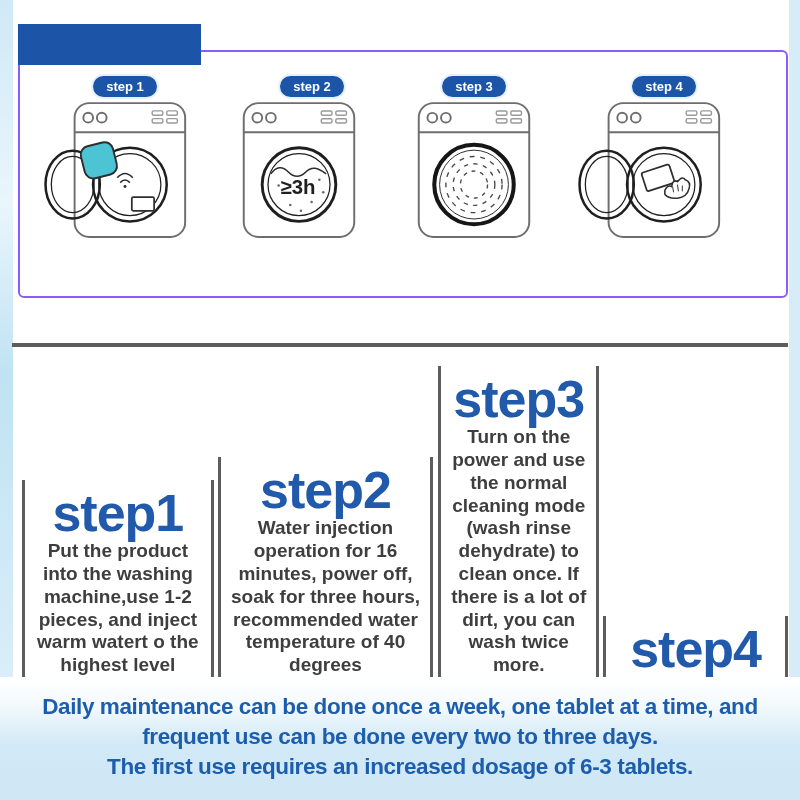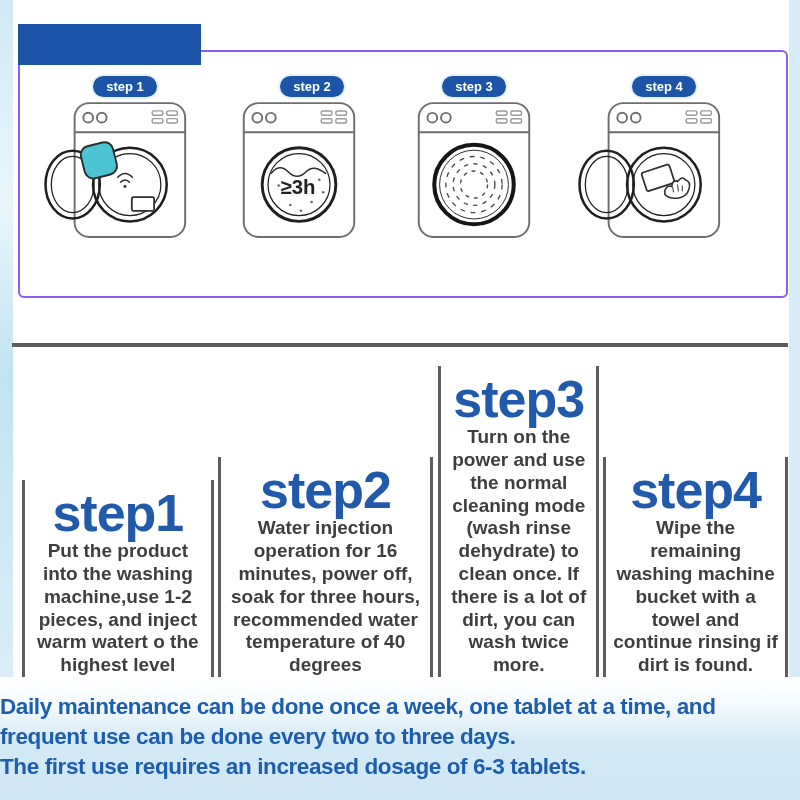--- a/index.html
+++ b/index.html
@@ -37,21 +37,21 @@
   .col h2{margin:6px 0 0 0;font-size:52px;line-height:1.05;color:#2159ab;
     letter-spacing:-1px;font-weight:bold;}
   .col .body-wrap{flex:1;display:flex;align-items:center;width:100%;}
   .col p{margin:0;width:100%;padding:0 7px;box-sizing:border-box;text-align:center;
     font-size:19px;font-weight:bold;color:#3e3e3e;line-height:1.2;}
   .col3 p{padding:0 4px;}
 
   
   .footer{position:absolute;left:0;top:677px;width:800px;height:123px;
     background:linear-gradient(180deg,#ffffff 0%,#f4fafd 22%,#d2e9f6 55%,#cfe7f6 100%);
-    padding-top:15px;box-sizing:border-box;}
+    text-align:center;padding-top:15px;box-sizing:border-box;}
   .footer-line{font-size:22.5px;font-weight:bold;color:#1d5dad;line-height:30px;
     letter-spacing:-0.4px;}
 
   svg{display:block;}
 </style>
 </head>
 <body>
 
 <div class="page">
 
@@ -197,23 +197,20 @@
         </div>
     </div>
     <div class="col col3">
       <h2>step3</h2>
       <div class="body-wrap">
           <p>Turn on the power and use the normal cleaning mode (wash rinse dehydrate) to clean once. If there is a lot of dirt, you can wash twice more.</p>
         </div>
     </div>
     <div class="col col4">
       <h2>step4</h2>
-      <div class="body-wrap">
-          <p>Wipe the remaining washing machine bucket with a towel and continue rinsing if dirt is found.</p>
-        </div>
     </div>
   </section>
 
   <footer class="footer">
     <div class="footer-line">Daily maintenance can be done once a week, one tablet at a time, and</div>
     <div class="footer-line">frequent use can be done every two to three days.</div>
     <div class="footer-line">The first use requires an increased dosage of 6-3 tablets.</div>
   </footer>
 
 </div>

